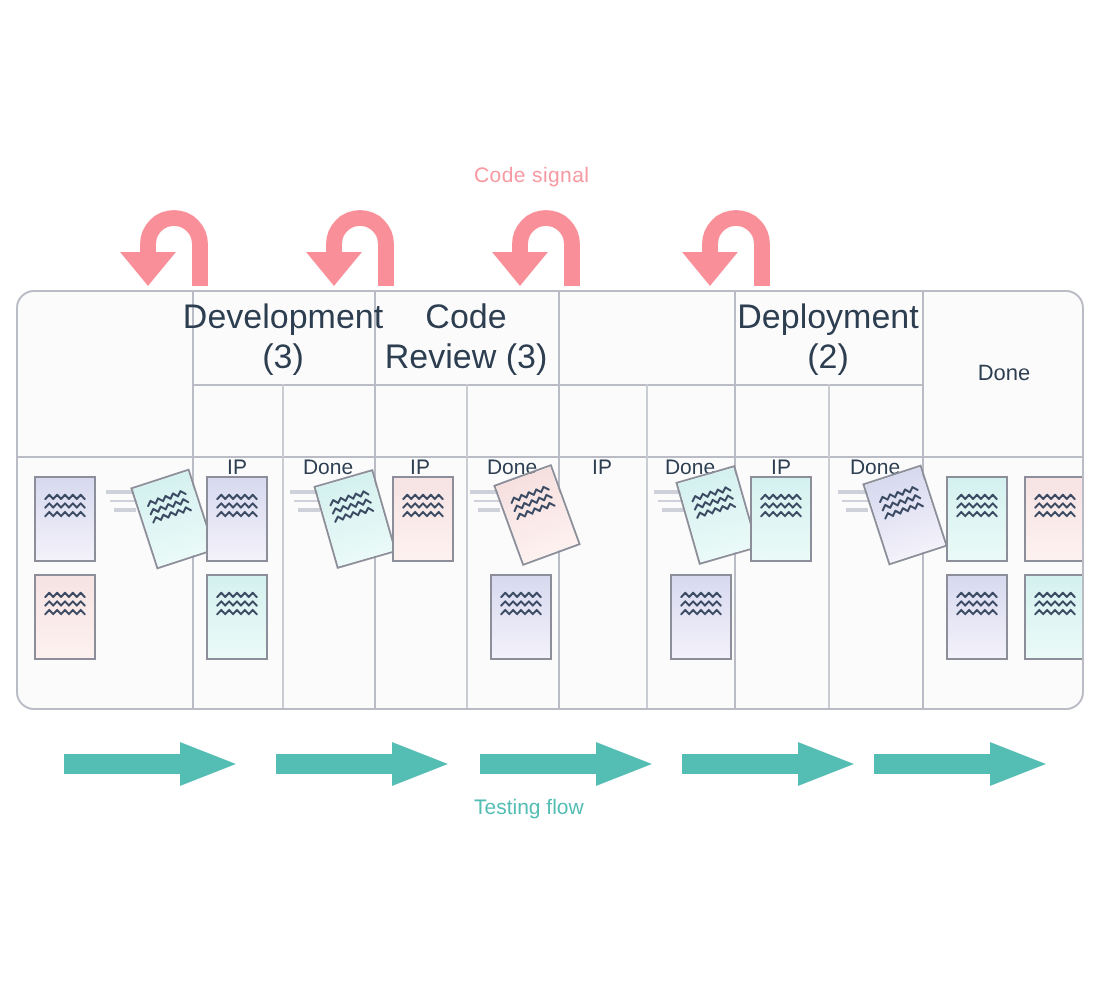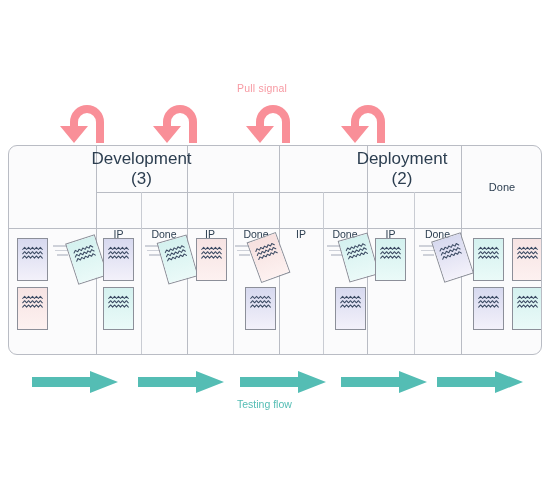--- a/index.html
+++ b/index.html
@@ -149,21 +149,21 @@
     font-size: 10.5px;
     color: #54bdb4;
     white-space: nowrap;
   }
 </style>
 </head>
 <body>
 
 <div id="board-root">
 
-  <div class="pull-signal-label">Pull signal</div>
+  <div class="pull-signal-label">Code signal</div>
 
   <div class="pull-arrow" style="left:52px;">
     <svg viewBox="0 0 70 48" xmlns="http://www.w3.org/2000/svg">
       <path d="M52 47 L52 26 A17 17 0 0 0 18 26 L18 30 L8 30 L22 47 L36 30 L26 30 L26 26 A9 9 0 0 1 44 26 L44 47 Z" fill="#f98f98"></path>
     </svg>
   </div>
   <div class="pull-arrow" style="left:145px;">
     <svg viewBox="0 0 70 48" xmlns="http://www.w3.org/2000/svg">
       <path d="M52 47 L52 26 A17 17 0 0 0 18 26 L18 30 L8 30 L22 47 L36 30 L26 30 L26 26 A9 9 0 0 1 44 26 L44 47 Z" fill="#f98f98"></path>
     </svg>
@@ -194,23 +194,24 @@
     <div class="vline" style="left:452px; top:0;  height:209px;"></div>
 
     <div class="vline light" style="left:132px; top:46px; height:163px;"></div>
     <div class="vline light" style="left:224px; top:46px; height:163px;"></div>
     <div class="vline light" style="left:314px; top:46px; height:163px;"></div>
     <div class="vline light" style="left:405px; top:46px; height:163px;"></div>
 
 
     <div class="cell-text grp-head" style="left:87px;  top:0;  width:91px;  height:46px;">Development (3)</div>
 
-
-
-    <div class="cell-text grp-head" style="left:346px; top:0;  width:94px;  height:46px;">Deployment (2)</div>
+    <div class="cell-text grp-head" style="left:178px; top:0;  width:92px;  height:46px;">Code Review (3)</div>
+
+
+    <div class="cell-text grp-head" style="left:358px; top:0;  width:94px;  height:46px;">Deployment (2)</div>
 
     <div class="cell-text edge-head" style="left:452px; top:0;  width:82px;  height:82px;">Done</div>
 
     <div class="cell-text sub-head" style="left:87px;  top:46px; width:45px; height:36px;">IP</div>
     <div class="cell-text sub-head" style="left:132px; top:46px; width:46px; height:36px;">Done</div>
 
     <div class="cell-text sub-head" style="left:178px; top:46px; width:46px; height:36px;">IP</div>
     <div class="cell-text sub-head" style="left:224px; top:46px; width:46px; height:36px;">Done</div>
 
     <div class="cell-text sub-head" style="left:270px; top:46px; width:44px; height:36px;">IP</div>

